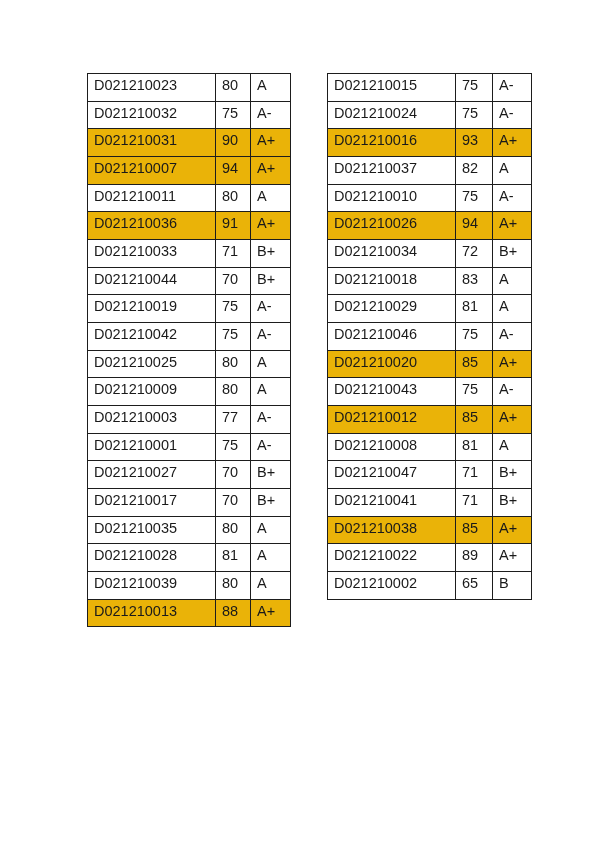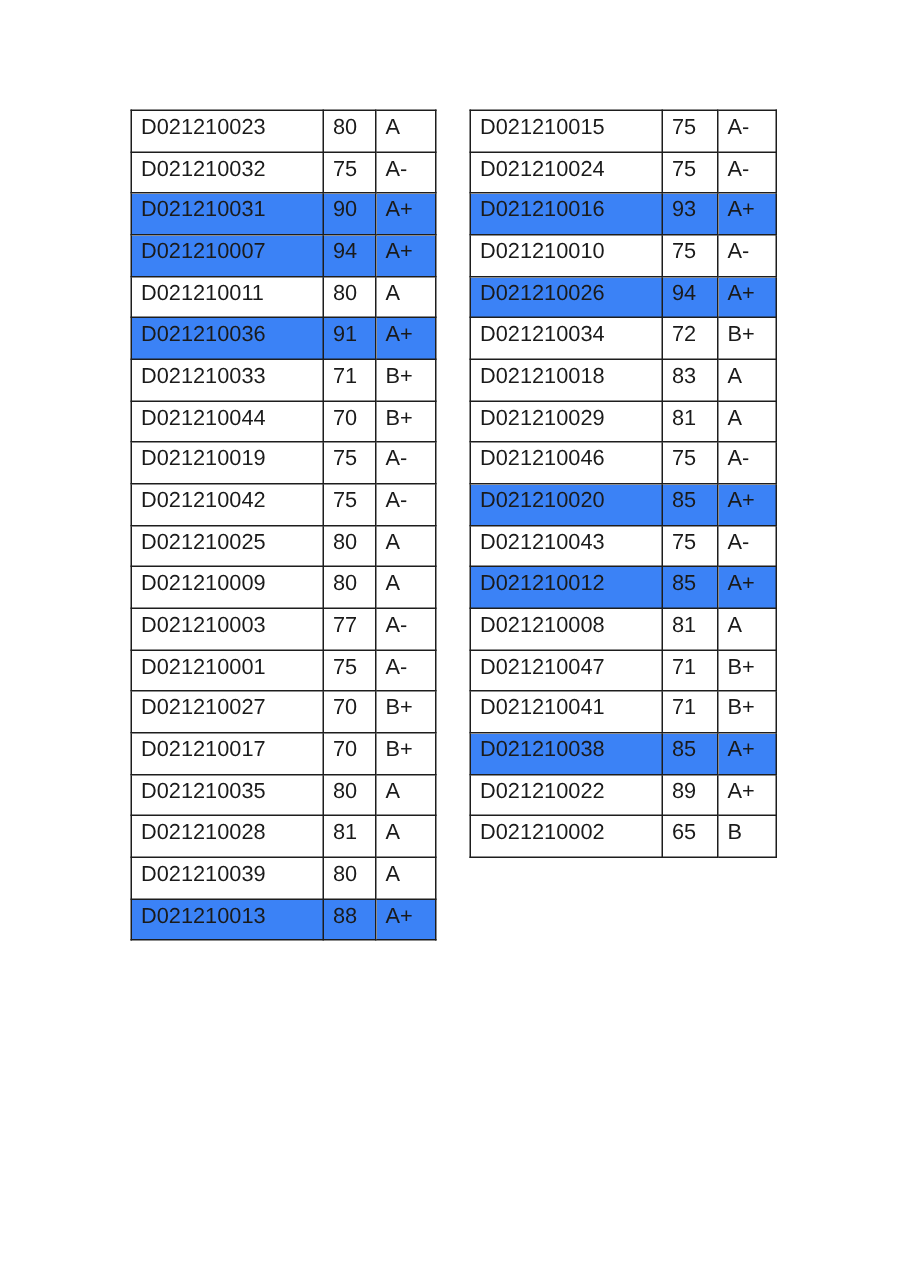--- a/index.html
+++ b/index.html
@@ -15,36 +15,36 @@
     overflow: hidden;
     font-family: "Liberation Sans", sans-serif;
   }
   table.grades {
     position: absolute;
     top: 73px;
     border-collapse: collapse;
     table-layout: fixed;
   }
   table.grades.left  { left: 87px;  }
-  table.grades.right { left: 313px; }
+  table.grades.right { left: 327px; }
   table.grades tr { height: 27.68px; }
   table.grades td {
     border: 1px solid #1d1d1d;
     font-family: "Liberation Sans", sans-serif;
     font-size: 14.5px;
     line-height: 17px;
     color: #1a1a1a;
     vertical-align: top;
     padding: 3px 2px 0 6px;
     overflow: hidden;
     white-space: nowrap;
     background: #ffffff;
   }
   table.grades tr.highlight td {
-    background: #3b82f6;
+    background: #eab308;
   }
 </style>
 </head>
 <body>
 
 <div class="page">
 
   <table class="grades left">
     <colgroup>
       <col style="width:128px">
@@ -171,20 +171,25 @@
           <td>D021210024</td>
           <td>75</td>
           <td>A-</td>
         </tr>
         <tr class="highlight">
           <td>D021210016</td>
           <td>93</td>
           <td>A+</td>
         </tr>
         <tr>
+          <td>D021210037</td>
+          <td>82</td>
+          <td>A</td>
+        </tr>
+        <tr>
           <td>D021210010</td>
           <td>75</td>
           <td>A-</td>
         </tr>
         <tr class="highlight">
           <td>D021210026</td>
           <td>94</td>
           <td>A+</td>
         </tr>
         <tr>

